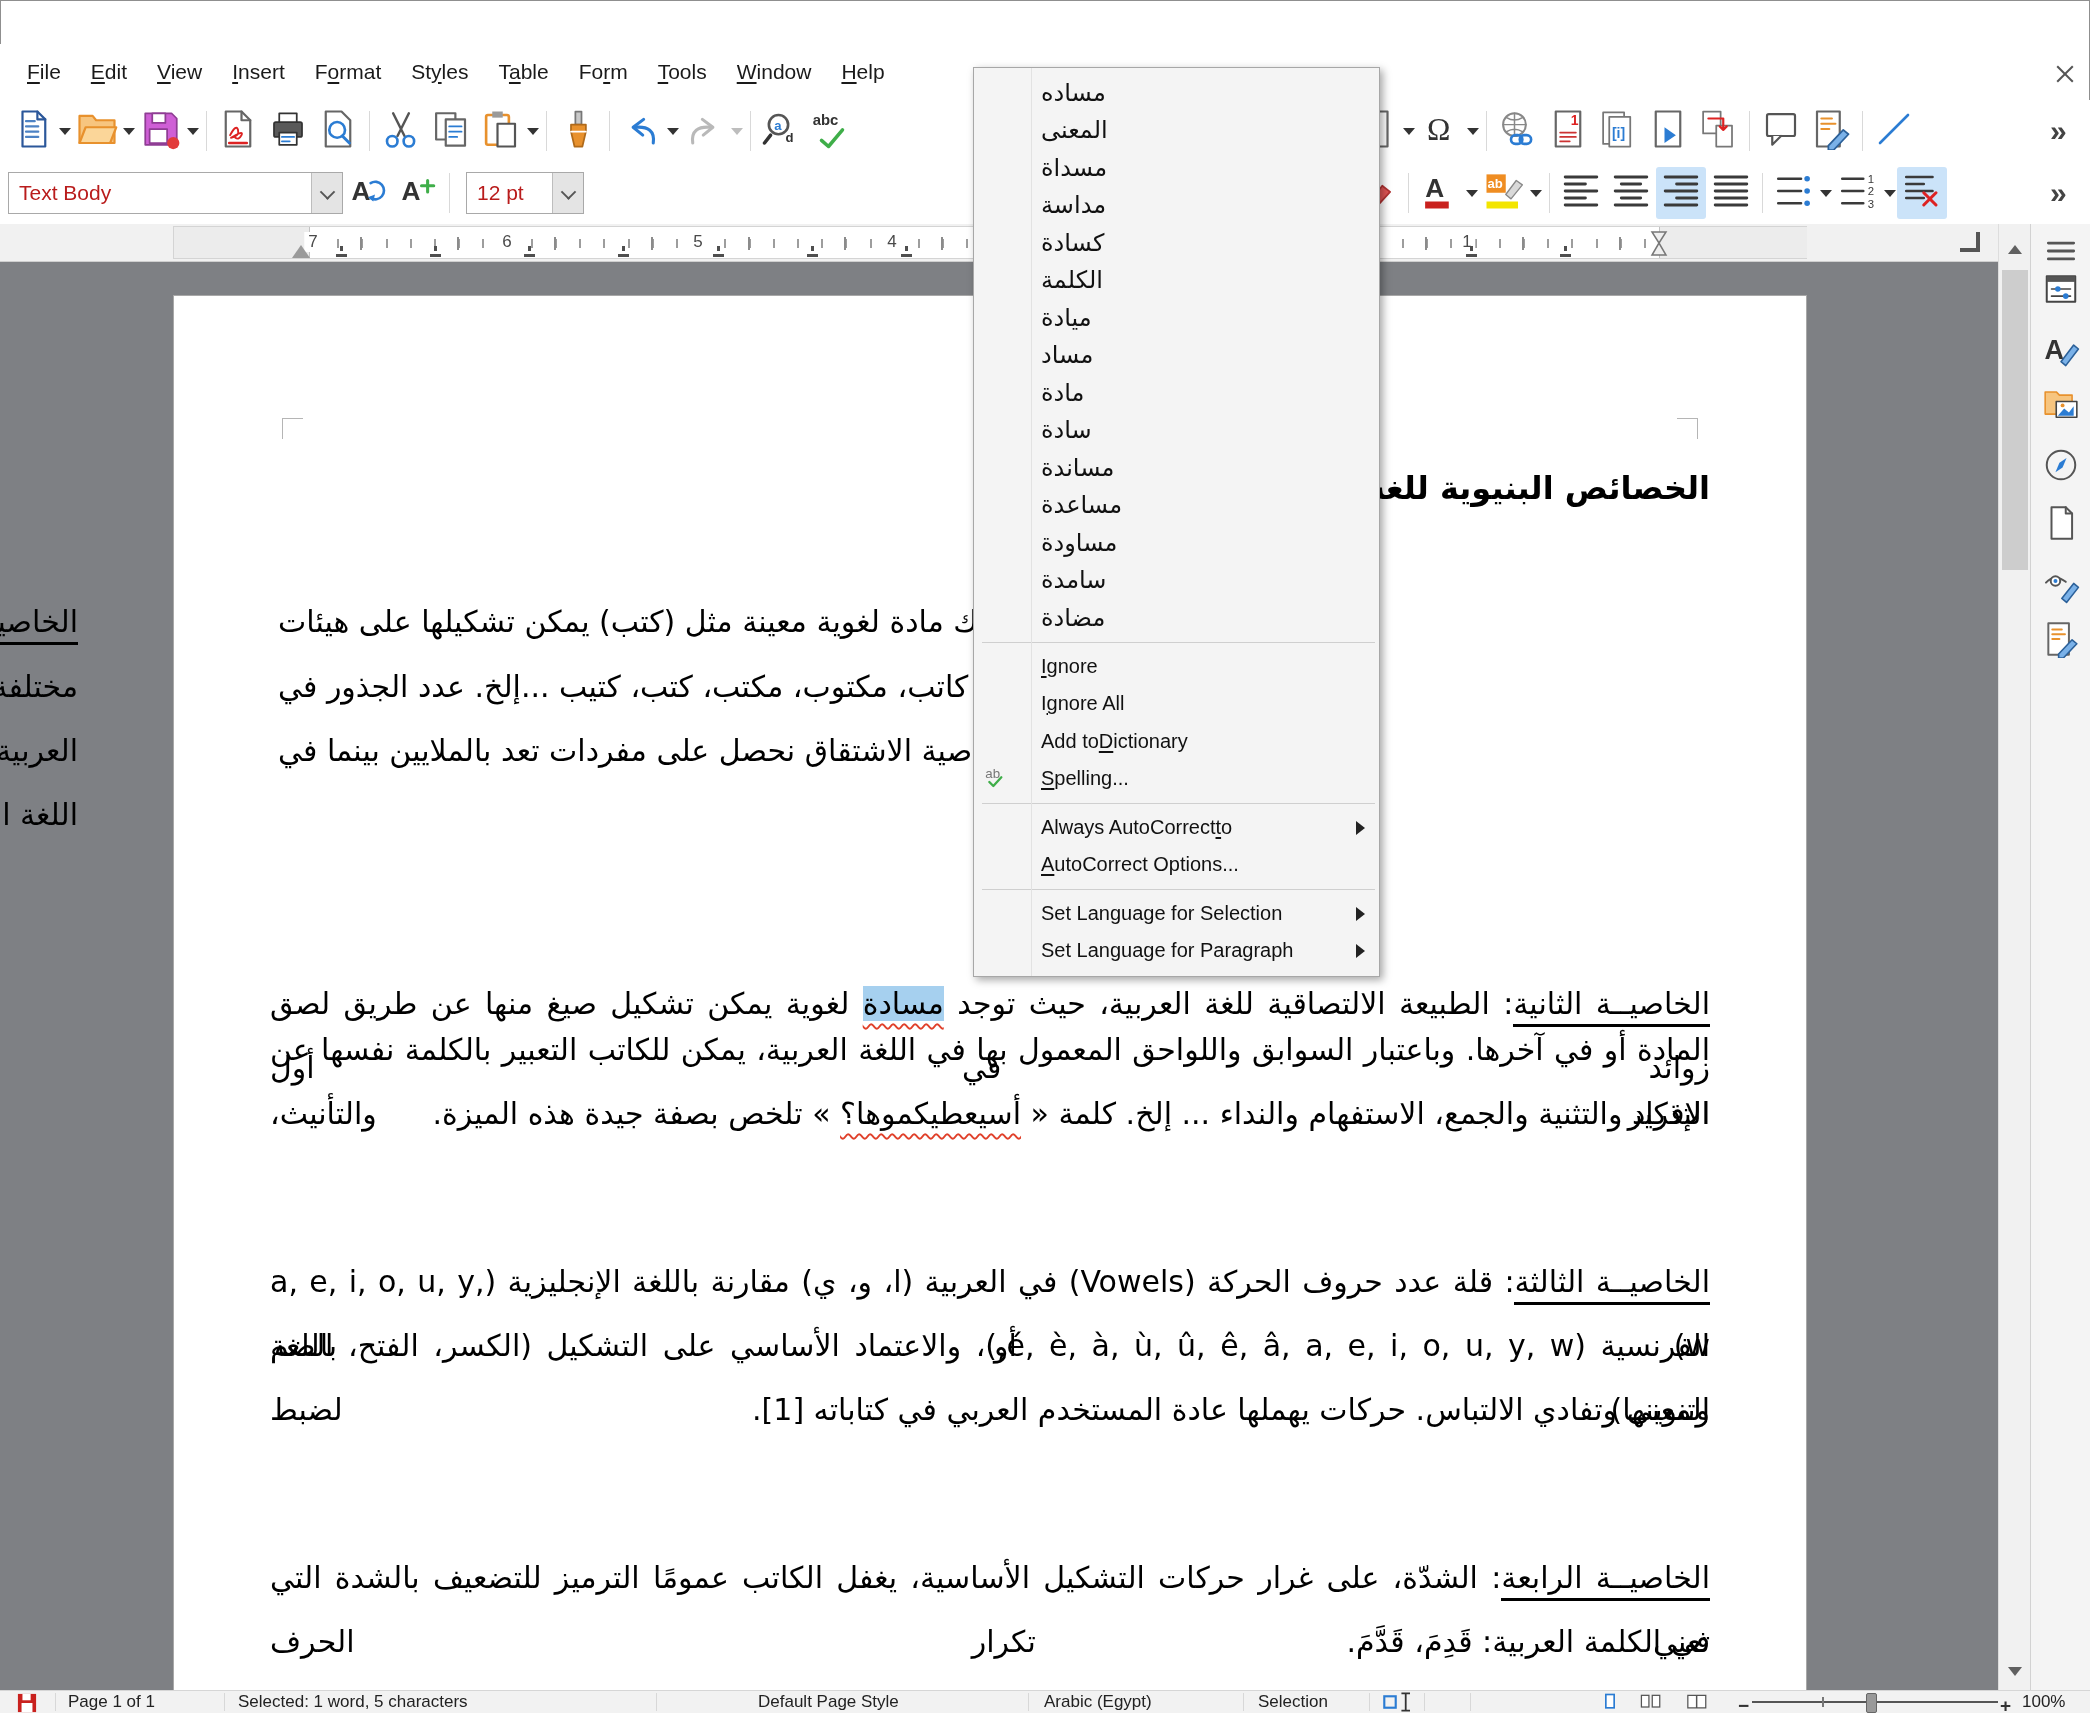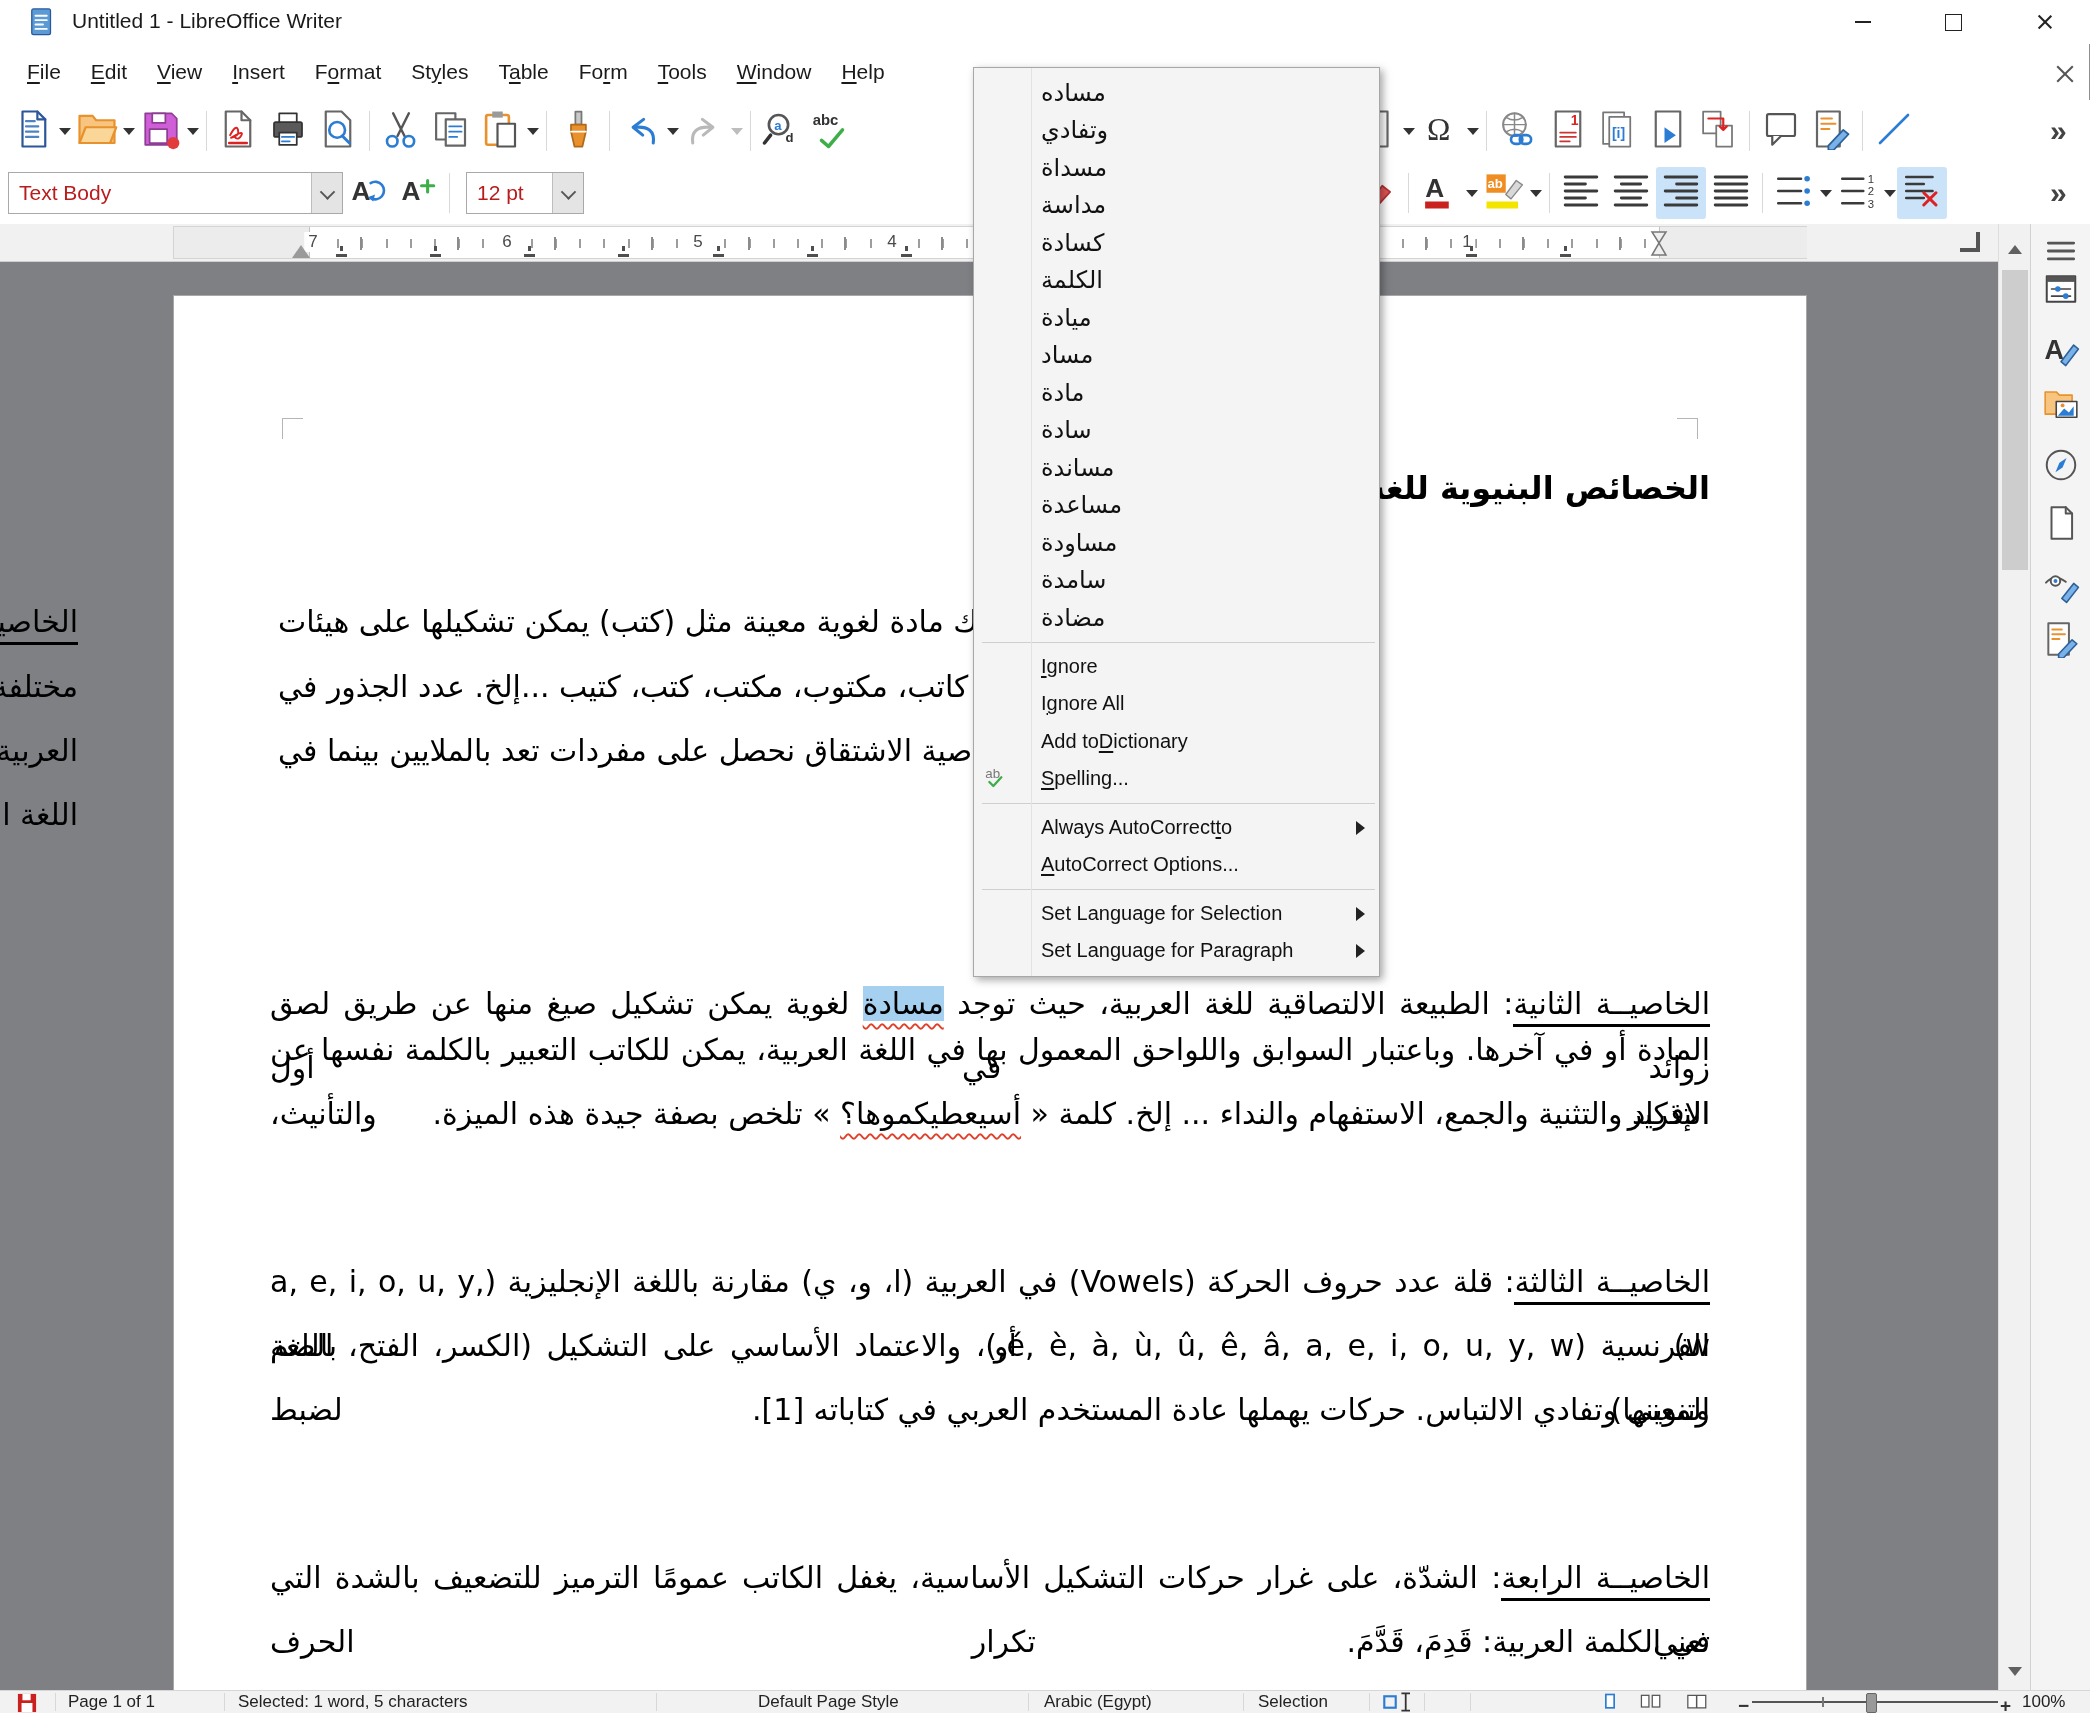--- a/index.html
+++ b/index.html
@@ -95,36 +95,20 @@
   #zoomminus{position:absolute;left:1738px;top:4px;font-weight:bold;font-size:19px;color:#333;}
   #zoomplus{position:absolute;left:2000px;top:4px;font-weight:bold;font-size:19px;color:#333;}
   #zoomnotch{position:absolute;left:1822px;top:6px;width:2px;height:10px;background:#777;}
   #zoomhandle{position:absolute;left:1866px;top:2px;width:9px;height:18px;background:#999;border:1px solid #666;border-radius:2px;}
 </style>
 </head>
 <body>
 
 <div id="app">
 
-  <div id="titlebar">
-    <span id="titleicon"><svg viewBox="0 0 48 48" width="30" height="30" fill="none" stroke-linecap="round" stroke-linejoin="round">
-          <rect x="6" y="3" width="30" height="41" rx="3" fill="#5b9bd5" stroke="#2b579a" stroke-width="2"></rect>
-          <path d="M12 14h18M12 21h18M12 28h12M12 35h18" stroke="#fff" stroke-width="3"></path>
-        </svg></span>
-    <span id="titletext">Untitled 1 - LibreOffice Writer</span>
-    <div class="winbtn" id="btn-min">
-        <i></i>
-      </div>
-    <div class="winbtn" id="btn-max">
-        <i></i>
-      </div>
-    <div class="winbtn" id="btn-close">
-        <i></i>
-      </div>
-  </div>
 
   <div id="menubar">
       <span class="mitem"><u>F</u>ile</span>
       <span class="mitem"><u>E</u>dit</span>
       <span class="mitem"><u>V</u>iew</span>
       <span class="mitem"><u>I</u>nsert</span>
       <span class="mitem">F<u>o</u>rmat</span>
       <span class="mitem">St<u>y</u>les</span>
       <span class="mitem">T<u>a</u>ble</span>
       <span class="mitem">Fo<u>r</u>m</span>
@@ -517,21 +501,21 @@
           <div class="docline jline" style="top: 1250px;"><span class="useg">الخاصيــة الرابعة</span>: الشدّة، على غرار حركات التشكيل الأساسية، يغفل الكاتب عمومًا الترميز للتضعيف بالشدة التي تعني تكرار الحرف</div>
           <div class="docline sline" style="top: 1314px;">في الكلمة العربية: قَدِمَ، قَدَّمَ.</div>
         </div>
     </div>
   </div>
 
   <div id="ctxmenu">
     <div id="ctxcol"></div>
     <div id="ctx-items">
         <div class="ctxitem ar">مساده</div>
-        <div class="ctxitem ar">وتفادي</div>
+        <div class="ctxitem ar">المعنى</div>
         <div class="ctxitem ar">مسداة</div>
         <div class="ctxitem ar">مداسة</div>
         <div class="ctxitem ar">كسادة</div>
         <div class="ctxitem ar">الكلمة</div>
         <div class="ctxitem ar">ميادة</div>
         <div class="ctxitem ar">مساد</div>
         <div class="ctxitem ar">مادة</div>
         <div class="ctxitem ar">سادة</div>
         <div class="ctxitem ar">مساندة</div>
         <div class="ctxitem ar">مساعدة</div>

